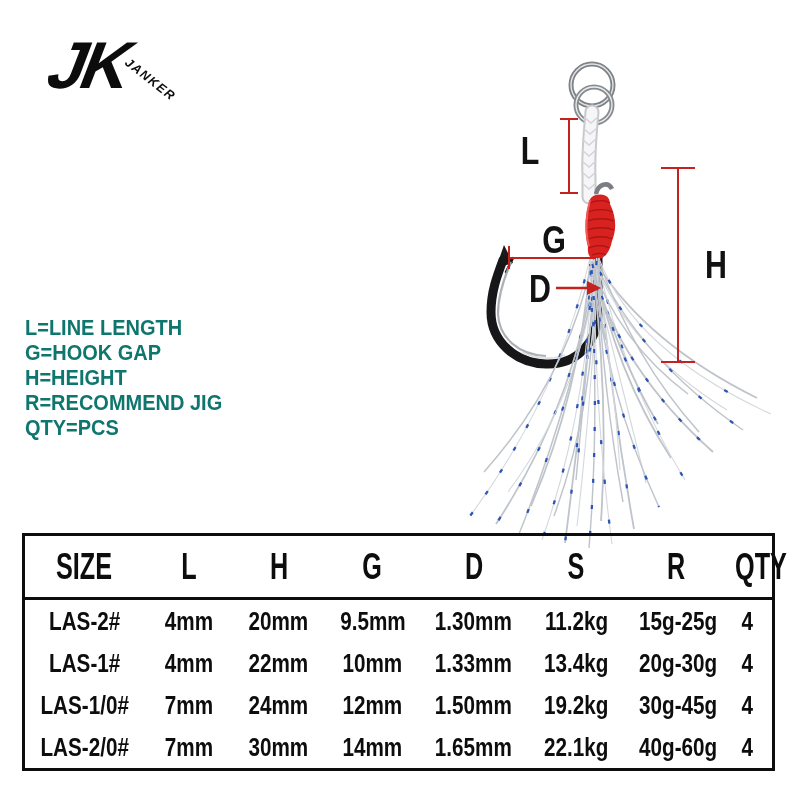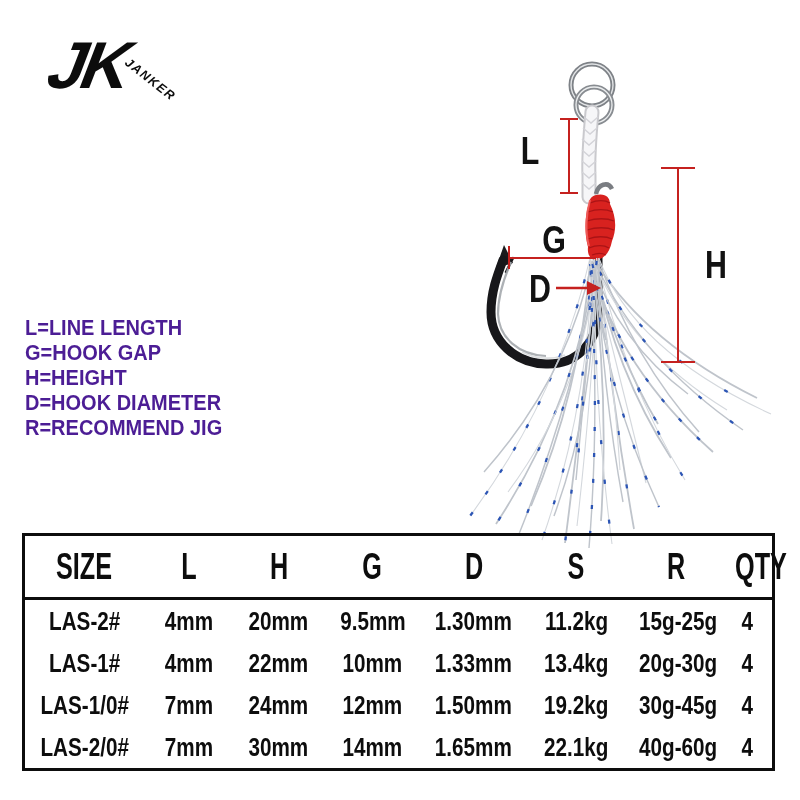--- a/index.html
+++ b/index.html
@@ -6,21 +6,21 @@
   body{
     width:800px;height:800px;position:relative;background:#ffffff;
     font-family:"Liberation Sans", sans-serif;color:#111;overflow:hidden;
   }
   .abs{position:absolute;}
 
   
   #logo{left:34px;top:22px;width:150px;height:92px;}
 
   
-  #legend{left:25px;top:316px;font-size:21.5px;font-weight:700;line-height:24.9px;color:#4c1d95;}
+  #legend{left:25px;top:316px;font-size:21.5px;font-weight:700;line-height:24.9px;color:#0f766e;}
   #legend .lrow span{display:inline-block;transform:scaleX(.93);transform-origin:0 50%;white-space:nowrap;}
 
   
   .dim{position:absolute;font-size:38px;font-weight:700;color:#121212;
        transform:translate(-50%,-50%) scaleX(.8);white-space:nowrap;}
 
   
   #spec{position:absolute;left:22px;top:533px;width:660px;border-collapse:collapse;
         table-layout:fixed;color:#0d0d0d;padding-left:29px;}
   #spec{border:3px solid #0d0d0d;}
@@ -164,22 +164,22 @@
 
 <div class="dim" style="left:530px;top:151px;">L</div>
 <div class="dim" style="left:554px;top:240px;">G</div>
 <div class="dim" style="left:540px;top:289px;">D</div>
 <div class="dim" style="left:716px;top:265px;">H</div>
 
 <div class="abs" id="legend">
   <div class="lrow"><span>L=LINE LENGTH</span></div>
   <div class="lrow"><span>G=HOOK GAP</span></div>
   <div class="lrow"><span>H=HEIGHT</span></div>
-  <div class="lrow"><span>D=HOOK DIAMETER</span></div>
   <div class="lrow"><span>R=RECOMMEND JIG</span></div>
+  <div class="lrow"><span>QTY=PCS</span></div>
 </div>
 
 <table id="spec">
   <colgroup>
     <col style="width:120px">
       <col style="width:90px">
       <col style="width:90px">
       <col style="width:98px">
     <col style="width:104px">
       <col style="width:102px">

